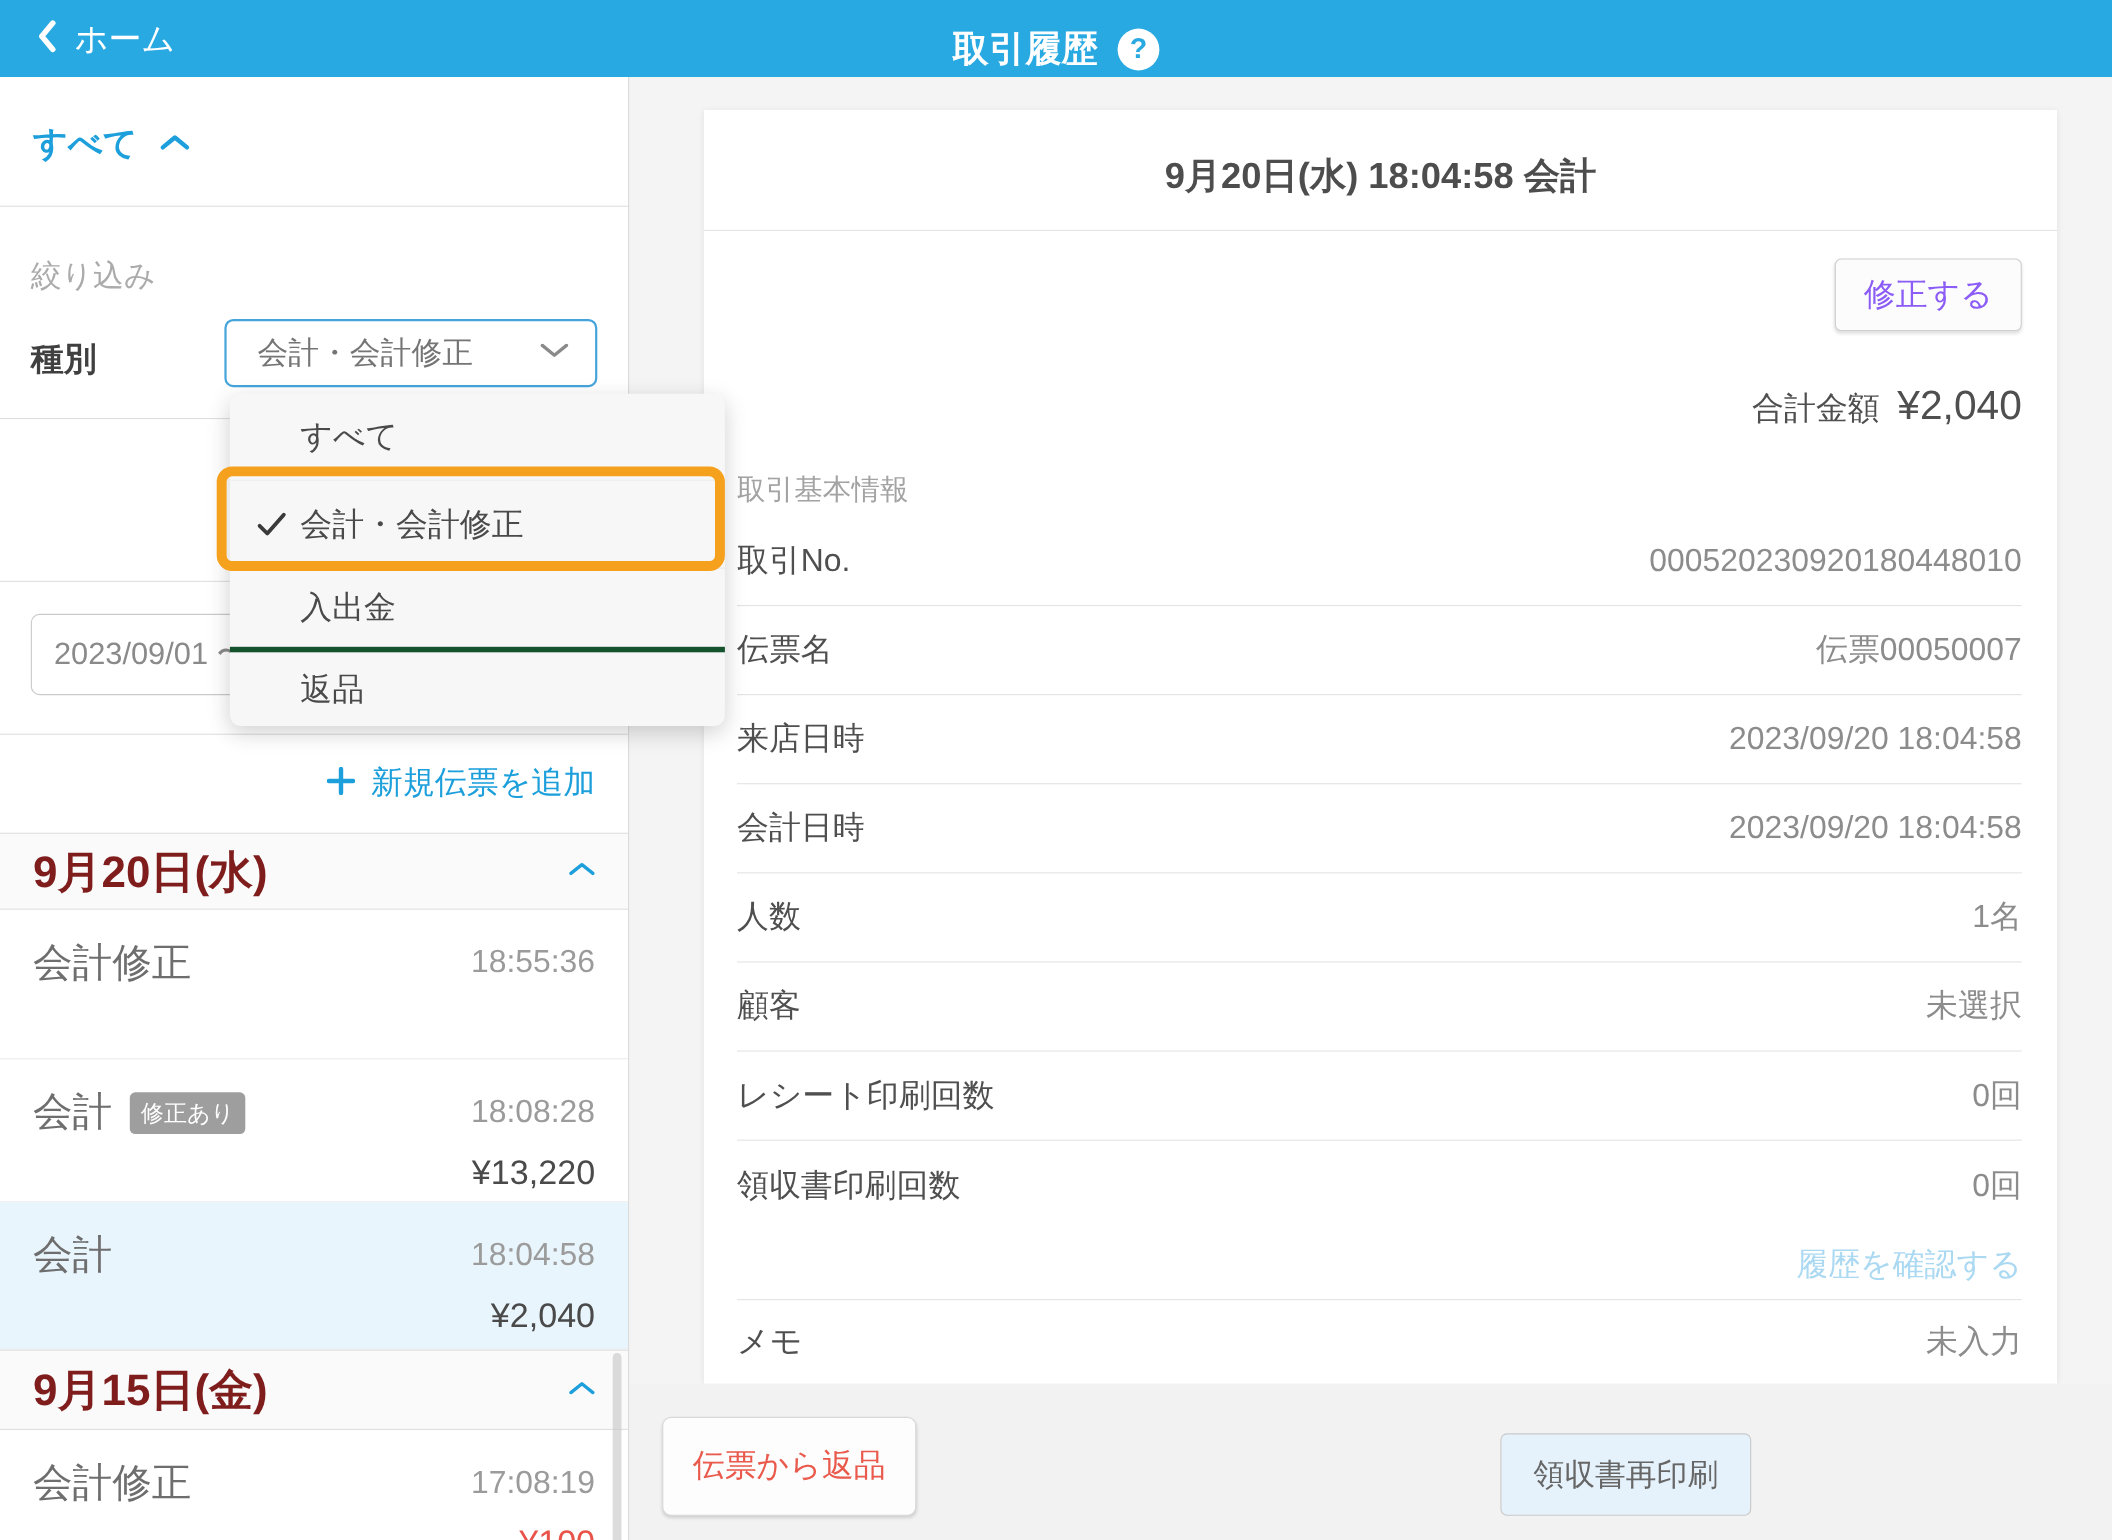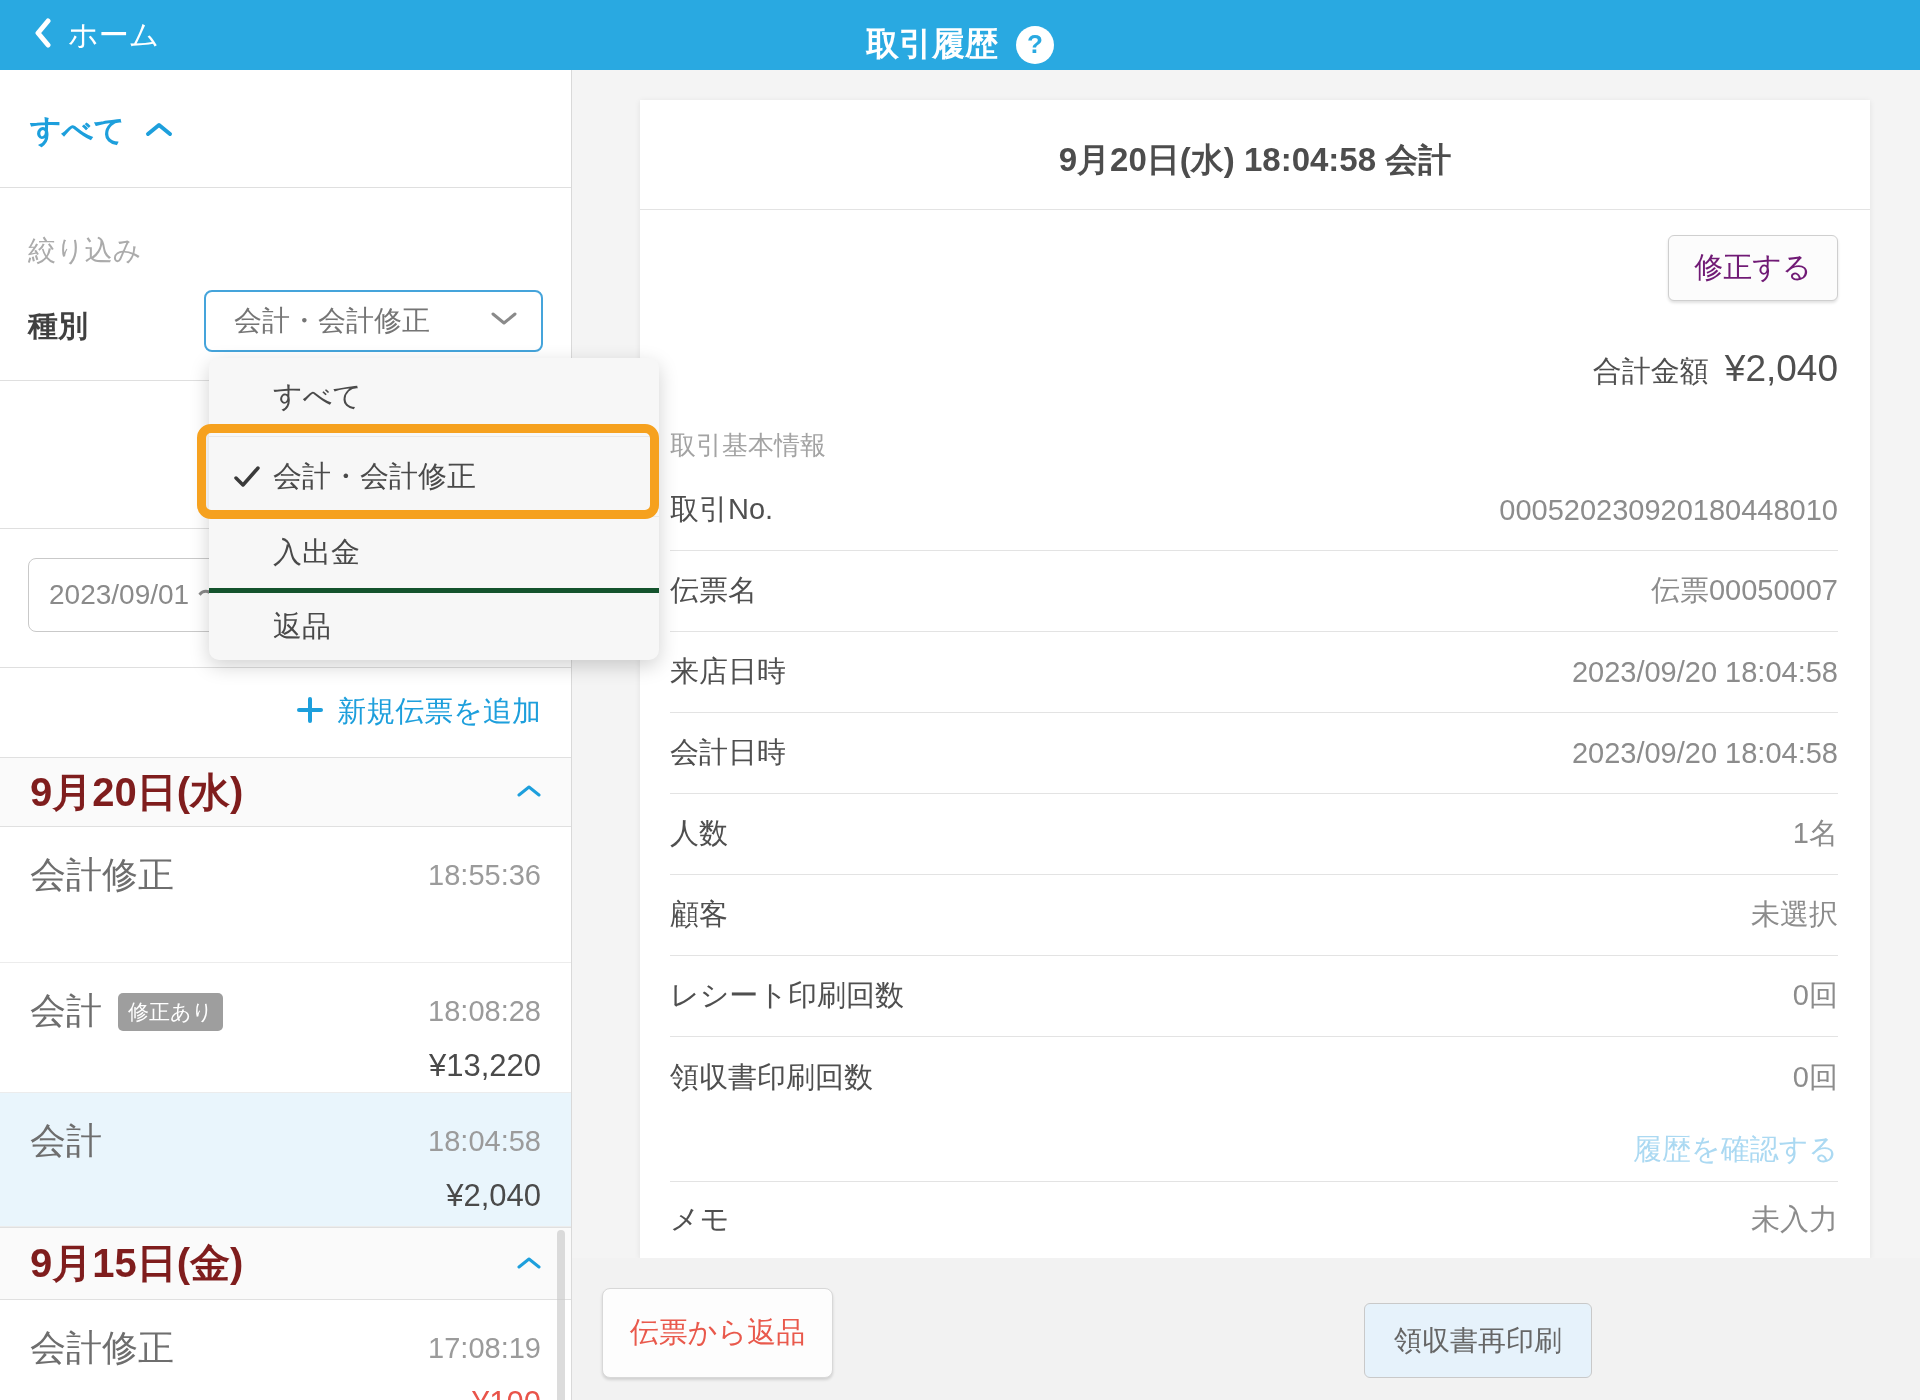--- a/index.html
+++ b/index.html
@@ -52,21 +52,21 @@
   .dd-opt1 { top:0; height:79px; border-bottom:1px solid #E8E8E8; border-radius:10px 10px 0 0; }
   .dd-opt2 { top:79px; height:80px; border-bottom:1px solid #E8E8E8; }
   .dd-opt3 { top:159px; height:76px; border-bottom:5px solid #14532d; }
   .dd-opt4 { top:235px; height:67px; border-radius:0 0 10px 10px; }
   .dd-highlight { position:absolute; left:-12px; top:66px; width:462px; height:95px; border:9px solid #F6A11E; border-radius:14px; z-index:51; pointer-events:none; }
 
   
   .card { position:absolute; left:640px; top:100px; width:1230px; height:1158px; background:#fff; box-shadow:0 1px 6px rgba(0,0,0,.08); z-index:5; }
   .card-title { position:absolute; top:38px; left:0; right:0; text-align:center; font-size:33px; font-weight:bold; color:#4D4D4D; }
   .card-title-divider { position:absolute; top:109px; left:0; right:0; height:1px; background:#E3E3E3; }
-  .edit-btn { position:absolute; right:32px; top:135px; width:170px; height:66px; background:#FCFCFC; border:1px solid #CFCFCF; border-radius:6px; box-shadow:0 2px 3px rgba(0,0,0,.12); font-size:29px; color:#701a75; font-family:inherit; cursor:pointer; }
+  .edit-btn { position:absolute; right:32px; top:135px; width:170px; height:66px; background:#FCFCFC; border:1px solid #CFCFCF; border-radius:6px; box-shadow:0 2px 3px rgba(0,0,0,.12); font-size:29px; color:#8b5cf6; font-family:inherit; cursor:pointer; }
   .total-row { position:absolute; right:32px; top:248px; display:flex; align-items:baseline; gap:16px; }
   .total-label { font-size:29px; color:#4F4F4F; }
   .total-value { font-size:37px; color:#4F4F4F; }
   .section-label { position:absolute; left:30px; top:328px; font-size:26px; color:#A3A3A3; }
   .detail-rows { position:absolute; top:370px; left:30px; right:32px; }
   .drow { height:81px; display:flex; align-items:center; justify-content:space-between; border-bottom:1px solid #E3E3E3; }
   .drow.no-border { border-bottom:none; }
   .dlabel { font-size:29px; color:#4F4F4F; }
   .dvalue { font-size:29px; color:#8C8C8C; }
   .link-row { height:64px; display:flex; align-items:center; justify-content:flex-end; border-bottom:1px solid #E3E3E3; }

